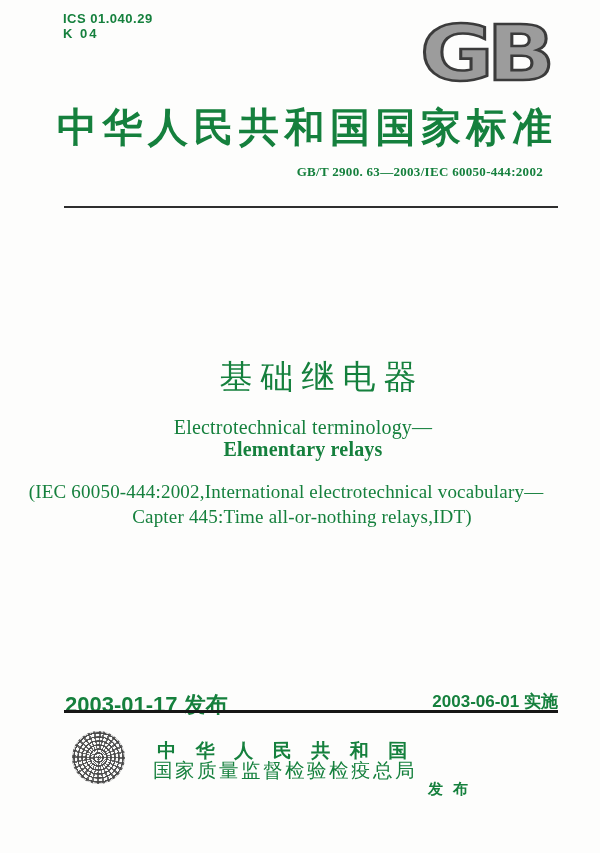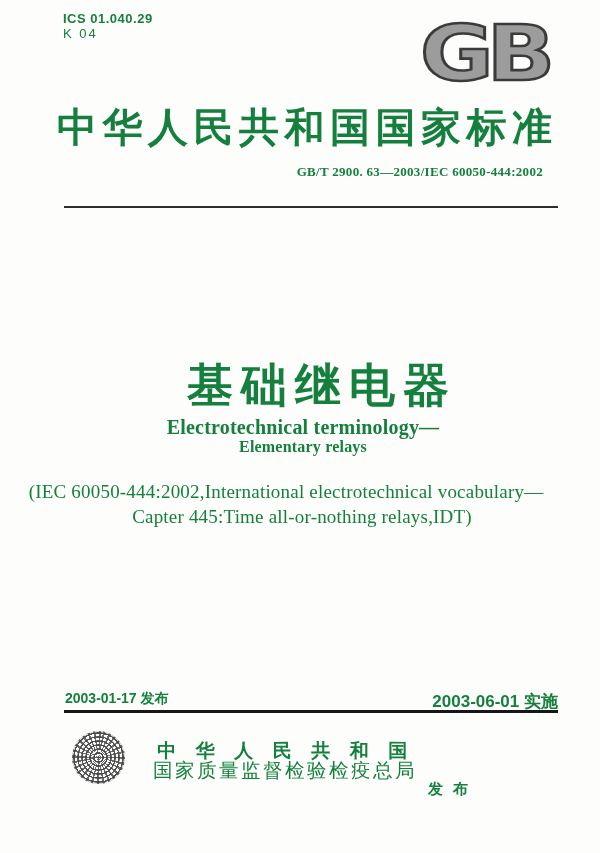--- a/index.html
+++ b/index.html
@@ -15,21 +15,21 @@
   .abs { position: absolute; white-space: nowrap; }
 
   .ics-line1 {
     left: 63px; top: 11px;
     font-family: "Liberation Sans", "DejaVu Sans", sans-serif;
     font-weight: bold; font-size: 13px; letter-spacing: 0.5px;
   }
   .ics-line2 {
     left: 63px; top: 26px;
     font-family: "Liberation Sans", "DejaVu Sans", sans-serif;
-    font-weight: normal; font-size: 13px; letter-spacing: 2px;
+    font-weight: bold; font-size: 13px; letter-spacing: 2px;
   }
 
   .gb-logo { position: absolute; left: 408px; top: 16px; }
 
   .header-title {
     left: 57px; top: 100px;
     font-weight: bold; font-size: 40px; letter-spacing: 5.5px;
   }
 
   .std-number {
@@ -41,45 +41,45 @@
     position: absolute; left: 64px; top: 206px;
     width: 494px; height: 2px; background: #2e2e2e;
   }
 
   .cn-title-1 {
     left: 320px; top: 315px; transform: translateX(-50%);
     font-weight: bold; font-size: 34px; letter-spacing: 26px;
   }
   .cn-title-2 {
     left: 322px; top: 355px; transform: translateX(-50%);
-    font-weight: bold; font-size: 46px; letter-spacing: 8px;
+    font-weight: normal; font-size: 33px; letter-spacing: 8px;
   }
 
   .en-title-1 {
     left: 303px; top: 416px; transform: translateX(-50%);
-    font-weight: bold; font-size: 20px; letter-spacing: 0.2px;
+    font-weight: normal; font-size: 20px; letter-spacing: 0.2px;
   }
   .en-title-2 {
     left: 303px; top: 438px; transform: translateX(-50%);
-    font-weight: bold; font-size: 16px; letter-spacing: 0.2px;
+    font-weight: bold; font-size: 20px; letter-spacing: 0.2px;
   }
 
   .iec-ref-1 {
     left: 286px; top: 481px; transform: translateX(-50%);
     font-size: 19px; letter-spacing: 0.2px;
   }
   .iec-ref-2 {
     left: 302px; top: 506px; transform: translateX(-50%);
     font-size: 19px; letter-spacing: 0.2px;
   }
 
   .date-left {
     left: 65px; top: 690px;
     font-family: "Liberation Sans", "DejaVu Sans", sans-serif;
-    font-weight: bold; font-size: 14px;
+    font-weight: bold; font-size: 22px;
   }
   .date-right {
     right: 42px; top: 690px;
     font-family: "Liberation Sans", "DejaVu Sans", sans-serif;
     font-weight: bold; font-size: 17px;
   }
   .rule-bottom {
     position: absolute; left: 64px; top: 710px;
     width: 494px; height: 3px; background: #161616;
   }

